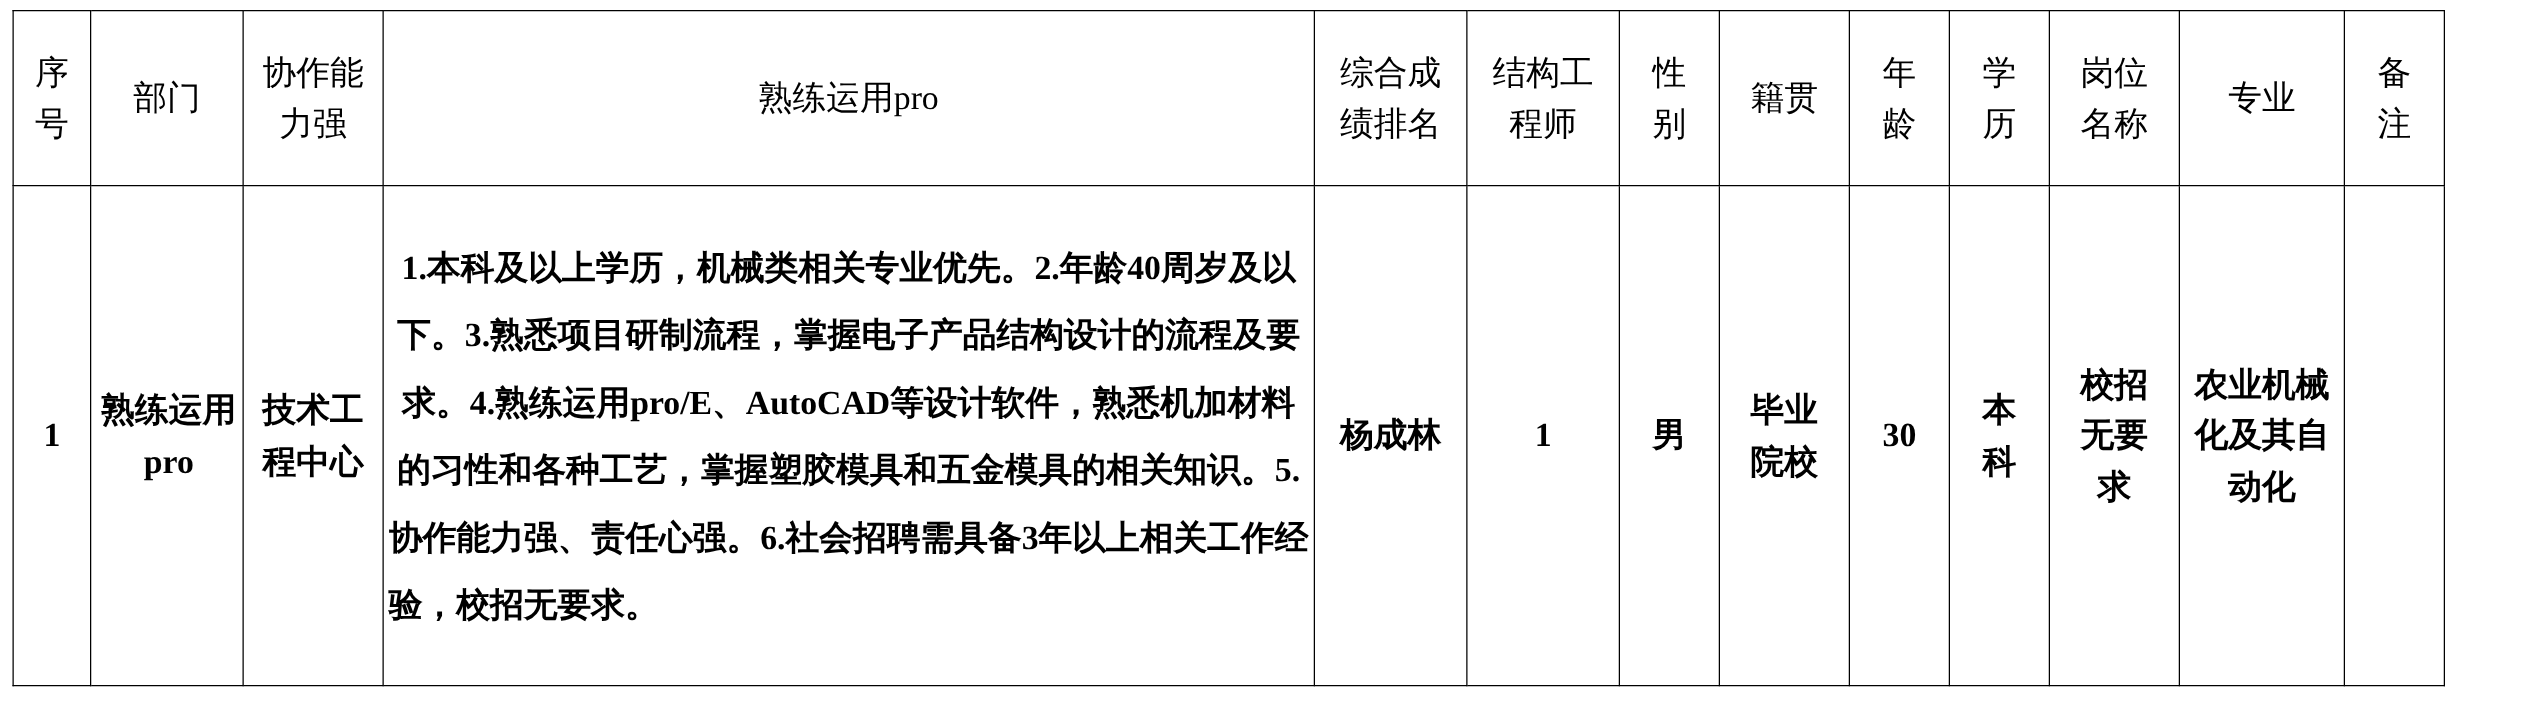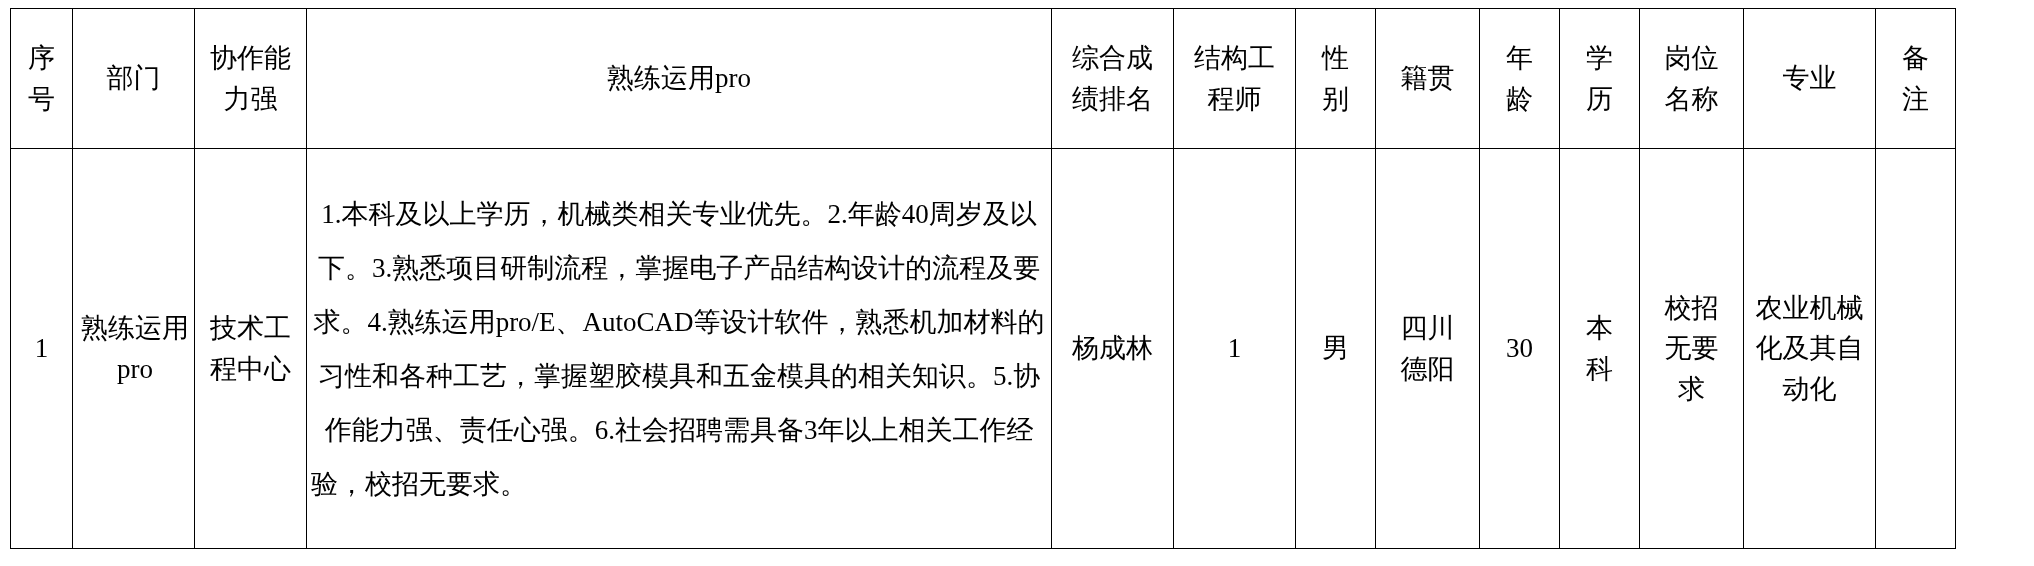--- a/index.html
+++ b/index.html
@@ -35,21 +35,21 @@
     padding: 2px 4px;
     box-sizing: border-box;
   }
   thead th {
     font-weight: normal;
     font-size: 27px;
     line-height: 1.45;
     height: 140px;
   }
   tbody td {
-    font-weight: normal;
+    font-weight: bold;
     font-size: 27px;
     line-height: 1.5;
     height: 400px;
   }
   
   .col-seq      { width: 62px; }
   .col-dept     { width: 122px; }
   .col-post     { width: 112px; }
   .col-req      { width: 745px; }
   .col-cand     { width: 122px; }
@@ -119,21 +119,21 @@
       <tr>
         <td><span>1</span></td>
         <td><span class="wrap-2" style="width:4.3em">熟练运用pro</span></td>
         <td><span class="wrap-2" style="width:3.2em">技术工程中心</span></td>
         <td class="req-cell">
             <p>1.本科及以上学历，机械类相关专业优先。2.年龄40周岁及以下。3.熟悉项目研制流程，掌握电子产品结构设计的流程及要求。4.熟练运用pro/E、AutoCAD等设计软件，熟悉机加材料的习性和各种工艺，掌握塑胶模具和五金模具的相关知识。5.协作能力强、责任心强。6.社会招聘需具备3年以上相关工作经验，校招无要求。</p>
           </td>
         <td><span>杨成林</span></td>
         <td><span>1</span></td>
         <td><span>男</span></td>
-        <td><span class="wrap-2" style="width:2.2em">四川德阳</span></td>
+        <td><span class="wrap-2" style="width:2.2em">毕业院校</span></td>
         <td><span>30</span></td>
         <td><span class="wrap-2" style="width:1.1em">本科</span></td>
         <td><span class="wrap-2" style="width:2.2em">校招无要求</span></td>
         <td><span class="wrap-2" style="width:4.3em">农业机械化及其自动化</span></td>
         <td><span></span></td>
       </tr>
     </tbody>
   </table>
 </div>
 

